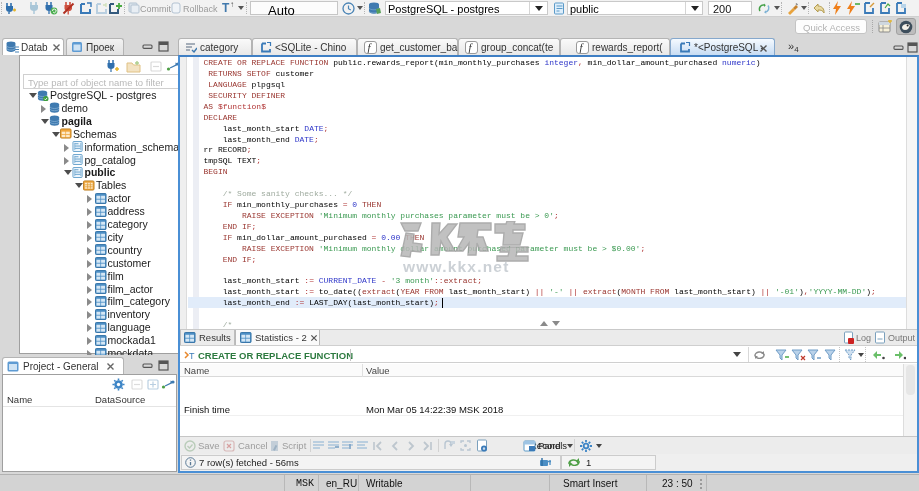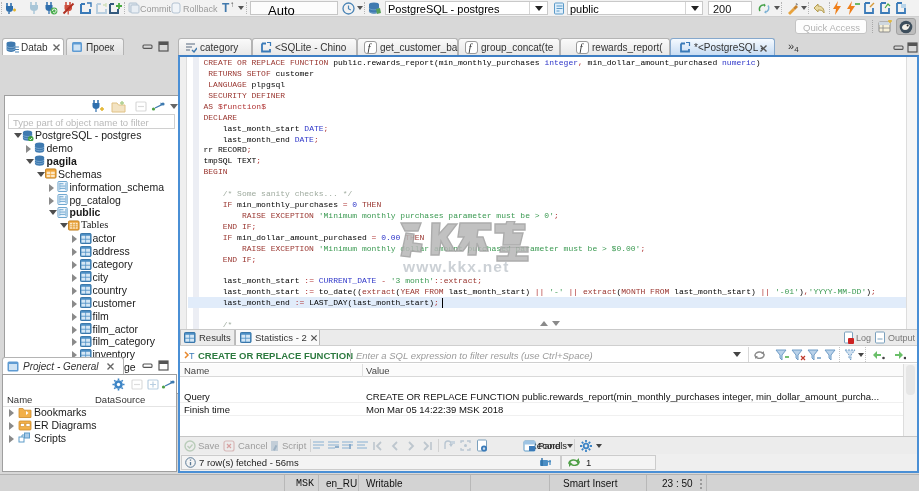--- a/index.html
+++ b/index.html
@@ -279,21 +279,21 @@
     </div>
 
   <svg style="position:absolute;left:140px;top:4px;" width="12" height="9" viewBox="0 0 12 9">
       <rect x="1" y="3" width="9" height="3.4" rx="1" fill="none" stroke="#555" stroke-width="1.1"></rect>
     </svg>
   <svg style="position:absolute;left:156px;top:3px;" width="11" height="11" viewBox="0 0 11 11">
       <rect x="1" y="1" width="9" height="9" fill="none" stroke="#555" stroke-width="1.2"></rect>
       <rect x="1" y="1" width="9" height="3" fill="#555"></rect>
     </svg>
 </div>
-<div id="navpanel" class="panel" style="left:4px;top:55px;width:175px;height:299px;border-color:#9f9f9f;margin-top:40px;">
+<div id="navpanel" class="panel" style="left:19px;top:55px;width:175px;height:299px;border-color:#9f9f9f;">
 
   <svg class="icon" style="left:86px;top:4px;" width="14" height="13" viewBox="0 0 14 13">
       <path d="M3 0v3M7 0v3" stroke="#2f6fad" stroke-width="1.5"></path>
       <path d="M1.5 3h7v3c0 2-1.5 3-3.5 3s-3.5-1-3.5-3z" fill="#2f6fad"></path>
       <path d="M5 9v3" stroke="#2f6fad" stroke-width="1.2"></path>
       <path d="M9 9h4M11 7v4" stroke="#e3b52f" stroke-width="1.5"></path>
     </svg>
   <svg class="icon" style="left:106px;top:4px;" width="15" height="13" viewBox="0 0 15 13">
       <path d="M1 3h5l1.5 2H14v7H1z" fill="#f3e3c3" stroke="#e0c184" stroke-width="1"></path>
       <path d="M9 3h4M11 1v4" stroke="#aecf8e" stroke-width="1.4"></path>
@@ -360,21 +360,21 @@
         <svg style="position:absolute;left:51.5px;top:0.5px;" width="12" height="11" viewBox="0 0 13 12">
           <use href="#i-schema"></use>
         </svg>
         <span style="position:absolute;left:64.5px;top:0px;">public</span>
       </div>
       <div class="trow" style="top:90.3px;left:0;">
         <span style="position:absolute;left:55px;top:4px;width:0;height:0;border-left:4px solid transparent;border-right:4px solid transparent;border-top:5px solid #4d4d4d;"></span>
         <svg style="position:absolute;left:63px;top:0.5px;" width="12" height="11" viewBox="0 0 13 12">
           <use href="#i-tfold"></use>
         </svg>
-        <span style="position:absolute;left:76px;top:0px;font-family:Liberation Serif, serif;">Tables</span>
+        <span style="position:absolute;left:76px;top:0px;">Tables</span>
       </div>
       <div class="trow" style="top:103.2px;left:0;">
         <span style="position:absolute;left:66.5px;top:3px;width:0;height:0;border-top:4px solid transparent;border-bottom:4px solid transparent;border-left:5px solid #8a8a8a;"></span>
         <svg style="position:absolute;left:74.5px;top:0.5px;" width="12" height="11" viewBox="0 0 13 12">
           <use href="#i-table"></use>
         </svg>
         <span style="position:absolute;left:87.5px;top:0px;">actor</span>
       </div>
       <div class="trow" style="top:116.10000000000001px;left:0;">
         <span style="position:absolute;left:66.5px;top:3px;width:0;height:0;border-top:4px solid transparent;border-bottom:4px solid transparent;border-left:5px solid #8a8a8a;"></span>
@@ -457,21 +457,21 @@
         <span style="position:absolute;left:66.5px;top:3px;width:0;height:0;border-top:4px solid transparent;border-bottom:4px solid transparent;border-left:5px solid #8a8a8a;"></span>
         <svg style="position:absolute;left:74.5px;top:0.5px;" width="12" height="11" viewBox="0 0 13 12">
           <use href="#i-table"></use>
         </svg>
         <span style="position:absolute;left:87.5px;top:0px;">mockdata</span>
       </div>
     </div>
 
 </div>
 
-<div class="abs" style="left:2px;top:357px;width:175px;height:17px;font-style:italic;">
+<div class="abs" style="left:2px;top:357px;width:175px;height:17px;">
   <div class="tab active" style="left:0;width:122px;">
       <svg style="position:absolute;left:4px;top:3px;" width="12" height="11" viewBox="0 0 12 11">
         <rect x="0.5" y="0.5" width="11" height="10" rx="1.5" fill="#5e9bd3"></rect>
         <rect x="2" y="3" width="8" height="6" fill="#cfe3f4"></rect>
       </svg>
       <span style="position:absolute;left:20px;top:3px;">Project - General</span>
       <svg style="position:absolute;left:103px;top:4px;" width="9" height="9" viewBox="0 0 9 9">
         <path d="M1.5 1.5l6 6M7.5 1.5l-6 6" stroke="#666" stroke-width="1.4"></path>
       </svg>
     </div>
@@ -504,43 +504,20 @@
       <circle cx="2.5" cy="8" r="1.6" fill="#4d9e45"></circle>
       <circle cx="12" cy="3" r="1.6" fill="#3f7ab0"></circle>
       <path d="M4 7L11 3.6" stroke="#3f7ab0" stroke-width="1.2"></path>
       <path d="M9.5 1.5L12.5 3l-3 1.5" fill="#3f7ab0"></path>
     </svg>
 
   <div class="abs" style="left:0;top:18px;width:173px;height:14px;border-bottom:1px solid #e4e4e4;font-size:9.5px;color:#333;">
       <span style="position:absolute;left:4px;top:1px;">Name</span>
       <span style="position:absolute;left:92px;top:1px;">DataSource</span>
     </div>
-  <div class="tree" id="projtree" style="left:0;top:31px;width:173px;height:62px;">
-    <div class="trow" style="top:0;">
-        <span style="position:absolute;left:6px;top:3px;width:0;height:0;border-top:4px solid transparent;border-bottom:4px solid transparent;border-left:5px solid #8a8a8a;"></span>
-        <svg style="position:absolute;left:15px;top:0;" width="14" height="12" viewBox="0 0 14 12">
-          <use href="#i-bkm"></use>
-        </svg>
-        <span style="position:absolute;left:31px;top:0;">Bookmarks</span>
-      </div>
-    <div class="trow" style="top:13px;">
-        <span style="position:absolute;left:6px;top:3px;width:0;height:0;border-top:4px solid transparent;border-bottom:4px solid transparent;border-left:5px solid #8a8a8a;"></span>
-        <svg style="position:absolute;left:15px;top:0;" width="14" height="12" viewBox="0 0 14 12">
-          <use href="#i-erd"></use>
-        </svg>
-        <span style="position:absolute;left:31px;top:0;">ER Diagrams</span>
-      </div>
-    <div class="trow" style="top:26px;">
-        <span style="position:absolute;left:6px;top:3px;width:0;height:0;border-top:4px solid transparent;border-bottom:4px solid transparent;border-left:5px solid #8a8a8a;"></span>
-        <svg style="position:absolute;left:15px;top:0;" width="13" height="12" viewBox="0 0 13 12">
-          <use href="#i-scripts"></use>
-        </svg>
-        <span style="position:absolute;left:31px;top:0;">Scripts</span>
-      </div>
-  </div>
 </div>
 
 <div class="abs" id="edtabs" style="left:178px;top:38px;width:741px;height:17px;font-size:9.5px;color:#222;">
   <div class="tab" style="left:0;width:74px;">
       <svg style="position:absolute;left:6px;top:3px;" width="12" height="11" viewBox="0 0 12 11">
         <path d="M1 2h9M1 5h6M1 8h4" stroke="#8a97a5" stroke-width="1.4"></path>
         <path d="M7 8l2 2 3-4" stroke="#3f7ab0" stroke-width="1.4" fill="none"></path>
       </svg>
       <span style="position:absolute;left:21px;top:3px;">category</span>
     </div>
@@ -663,21 +640,20 @@
     <span style="position:absolute;left:708px;top:3px;color:#777;font-size:9px;">Output</span>
   </div>
 
   <div class="abs" style="left:0;top:288px;width:737px;height:18px;background:#fff;border-top:1px solid #cfcfcf;border-bottom:1px solid #cfcfcf;">
     <svg style="position:absolute;left:4px;top:3px;" width="12" height="12" viewBox="0 0 12 12">
         <path d="M1 3l3 3-3 3" stroke="#e8882d" stroke-width="1.5" fill="none"></path>
         <text x="5" y="10" font-size="9" fill="#3a7ab8" font-family="Liberation Sans">T</text>
       </svg>
     <span style="position:absolute;left:18px;top:3.5px;font-size:9.5px;font-weight:bold;color:#2c7a3f;">CREATE OR REPLACE FUNCTION</span>
     <div class="abs" style="left:170px;top:3px;height:12px;border-left:1px solid #c4c4c4;"></div>
-    <span style="position:absolute;left:176px;top:3.5px;font-size:9.5px;font-style:italic;color:#9b9b9b;">Enter a SQL expression to filter results (use Ctrl+Space)</span>
     <div class="abs" style="left:553px;top:6px;width:0;height:0;border-left:4px solid transparent;border-right:4px solid transparent;border-top:5px solid #444;"></div>
     <div class="abs" style="left:568px;top:1px;height:15px;border-left:1px solid #d8d8d8;"></div>
     <svg style="position:absolute;left:573px;top:3px;" width="14" height="12" viewBox="0 0 14 12">
         <path d="M2 7a4.5 3.5 0 0 1 9-1M11 5a4.5 3.5 0 0 1-9 1.5" stroke="#8a8a8a" stroke-width="1.4" fill="none"></path>
         <path d="M11 2v3h-3z" fill="#8a8a8a"></path>
         <path d="M2 10V7h3z" fill="#8a8a8a"></path>
       </svg>
     <svg style="position:absolute;left:595px;top:3px;" width="15" height="12" viewBox="0 0 15 12">
         <path d="M1 1h10L7 6v5L5 9V6z" fill="#b9d2ea" stroke="#6f9cc6"></path>
         <path d="M10 8h4" stroke="#49a942" stroke-width="1.5"></path>
@@ -707,24 +683,20 @@
         <path d="M9 1l4 4-4 4V6H5V4h4z" fill="#6abf69"></path>
         <circle cx="15" cy="8" r="1.3" fill="#444"></circle>
       </svg>
   </div>
 
   <div class="abs" style="left:0;top:307px;width:737px;height:72px;background:#fff;font-size:9.5px;color:#111;">
     <div class="abs" style="left:0;top:0;width:723px;height:13px;background:#fbfbfb;border-bottom:1px solid #d9d9d9;">
         <span style="position:absolute;left:4px;top:1px;color:#444;">Name</span>
         <span style="position:absolute;left:186px;top:1px;color:#444;">Value</span>
         <span style="position:absolute;left:182px;top:0;height:13px;border-left:1px solid #e0e0e0;"></span>
-      </div>
-    <div class="abs" style="left:0;top:26px;width:723px;height:13px;border-bottom:1px solid #f0f0f0;">
-        <span style="position:absolute;left:4px;top:1px;">Query</span>
-        <span style="position:absolute;left:186px;top:1px;">CREATE OR REPLACE FUNCTION public.rewards_report(min_monthly_purchases integer, min_dollar_amount_purcha...</span>
       </div>
     <div class="abs" style="left:0;top:39px;width:723px;height:13px;border-bottom:1px solid #f0f0f0;">
         <span style="position:absolute;left:4px;top:1px;">Finish time</span>
         <span style="position:absolute;left:186px;top:1px;">Mon Mar 05 14:22:39 MSK 2018</span>
       </div>
     <div class="abs" style="left:723px;top:0;width:14px;height:72px;background:#f4f4f4;border-left:1px solid #ddd;">
         <div style="position:absolute;left:2px;top:1px;width:9px;height:30px;background:#e6e6e6;border-radius:4px;"></div>
       </div>
   </div>
 

